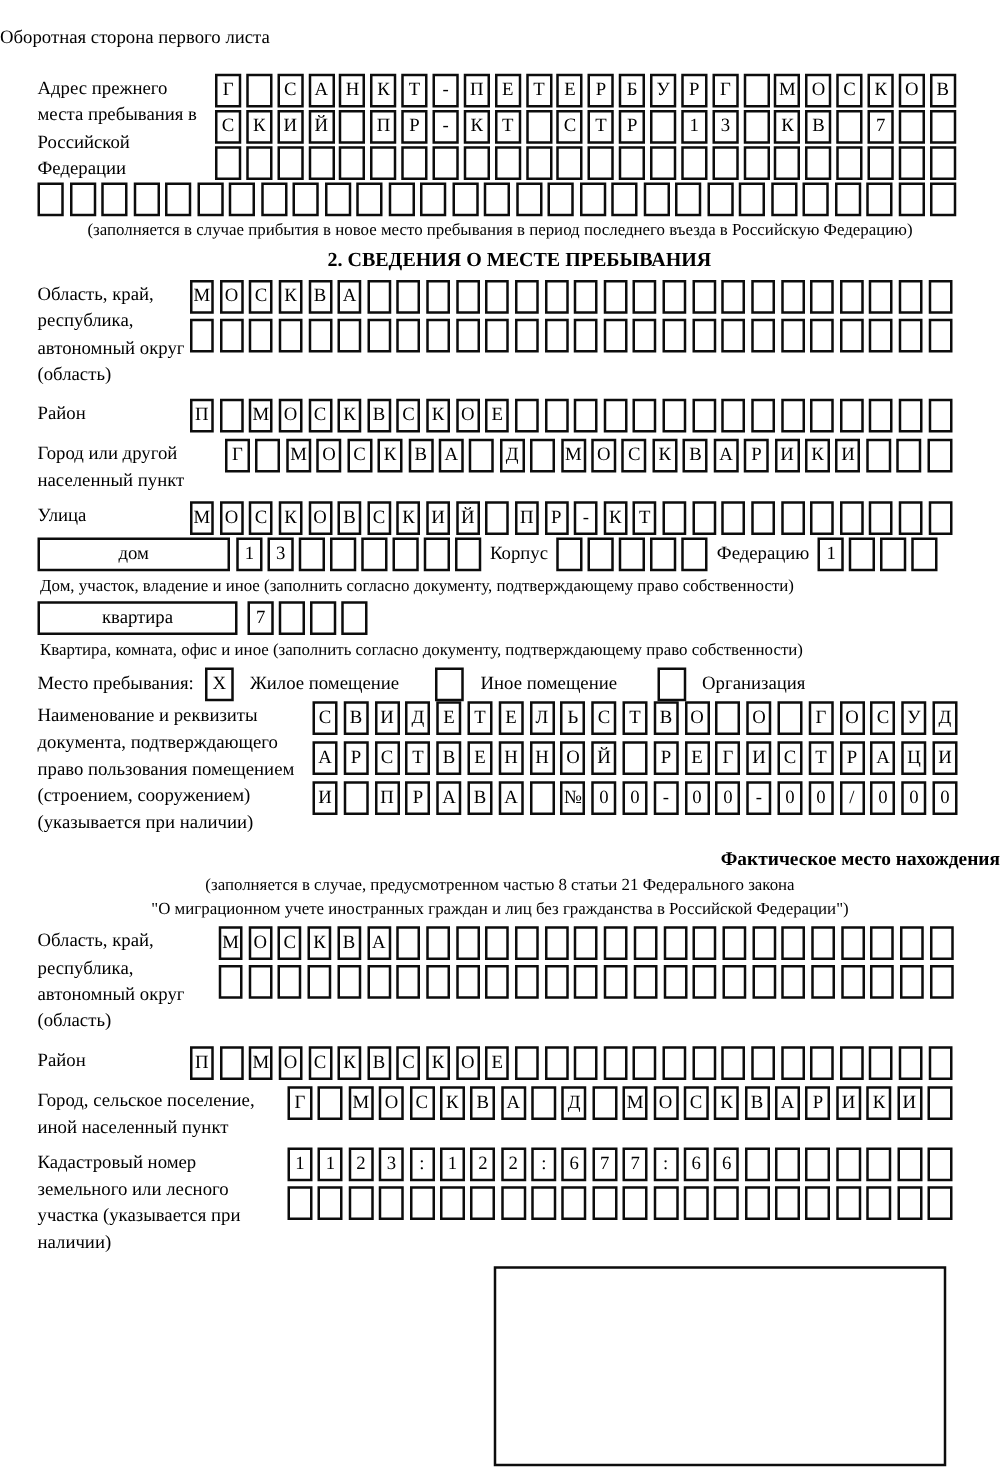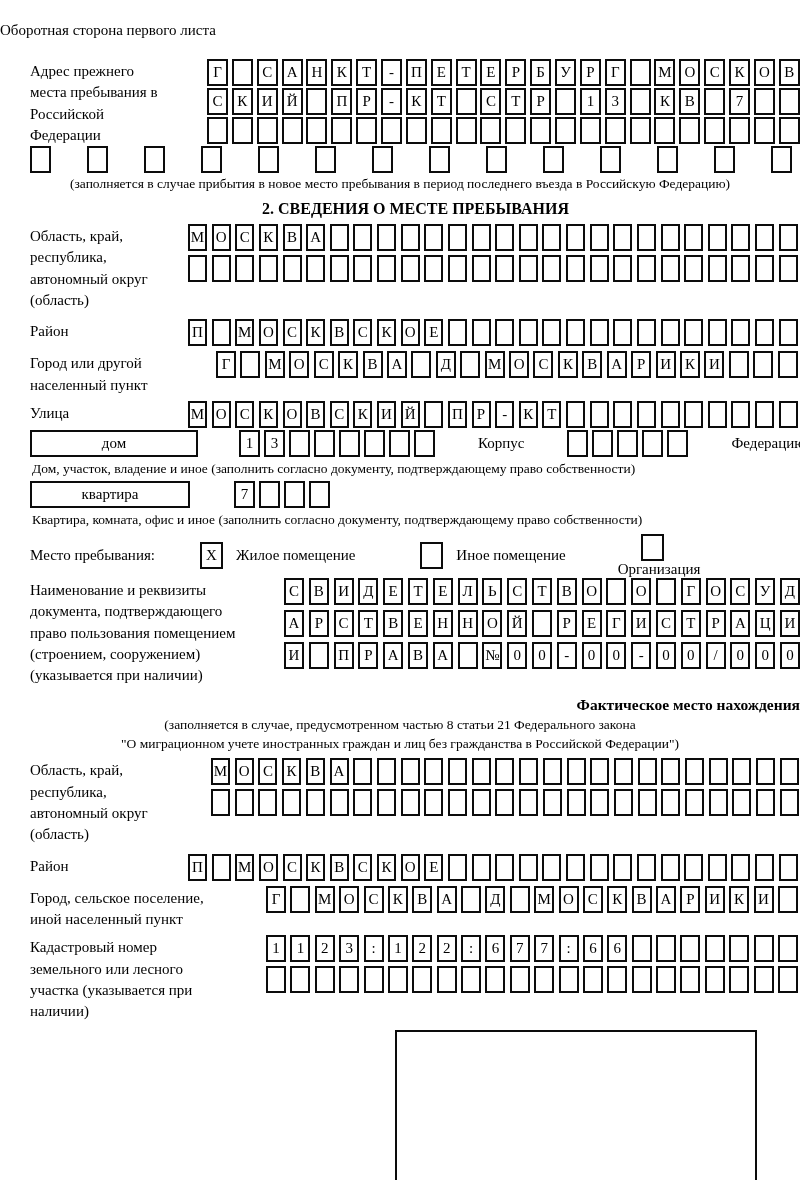--- a/index.html
+++ b/index.html
@@ -1,50 +1,50 @@
 <!DOCTYPE html>
 <html><head>
 <meta charset="utf-8">
 <style>
   * { box-sizing: border-box; margin: 0; padding: 0; }
   html,body { width: 800px; height: 1180px; background: #ffffff; color: #000;
     font-family: "Liberation Serif", "DejaVu Serif", serif; overflow: hidden; }
   .header-note { text-align: left; padding: 22px 62px 0 0; font-size: 15px; }
   .flex { display: flex; }
-  .ml30 { margin-left: 30px; gap: 36px; }
+  .ml30 { margin-left: 30px; }
   .mt2{margin-top:2px}.mt4{margin-top:4px}.mt5{margin-top:5px}
   .mt6{margin-top:6px}.mt8{margin-top:8px}.mt10{}.mt20{margin-top:20px}
   .label { font-size: 15px; line-height: 1.42; padding-top: 2px; }
   .w142{width:142px}.w122{width:122px}.w150{width:150px}.w220{width:220px}
   .w145{width:145px}.w200{width:200px}
   .cells { display: flex; justify-content: space-between; }
   .cell { width: 21px; height: 27px; border: 2px solid #0c0c0c; flex: none;
     display: flex; align-items: center; justify-content: center;
     font-size: 15px; background: #fff; }
   .cw19 .cell { width: 19px; } .cw20 .cell { width: 20px; }
   .W593{width:593px}.W735{width:735px}.W610{width:610px}.W582{width:582px}
   .W588{width:588px}.W532{width:532px}.W516{width:516px}
   .gapped { justify-content: flex-start; gap: 4px; }
   .gridcol .cells { margin-bottom: 2px; }
   .gridcol26 .cells { margin-bottom: 4px; }
   .docgrid .cells { margin-bottom: 5px; }
   .labelbox { height: 27px; border: 2px solid #0c0c0c; flex: none;
     display: flex; align-items: center; justify-content: center; font-size: 15px; }
-  .lb168{width:168px; margin-right:5px} .lb196{width:160px; margin-right:8px}
+  .lb168{width:154px; margin-right:5px} .lb196{width:160px; margin-right:8px}
   .inline-label { font-size: 15px; margin: 0 7px; align-self: center; }
   .note { font-size: 13.5px; text-align: center; margin-top: 3px; }
   .note-left { font-size: 13.5px; margin: 4px 0 0 32px; }
   .section-title { font-weight: bold; font-size: 16px; text-align: center; margin-top: 8px; margin-left: 31px; }
   .sub-title { font-weight: bold; font-size: 15.5px; text-align: right; margin-top: 10px; }
   .checkbox { width: 23px; height: 27px; border: 2px solid #0c0c0c; flex: none;
     display: flex; align-items: center; justify-content: center; font-size: 15px; }
   .stay-row { align-items: center; font-size: 15px; margin-top: 6px; }
   .opt { display: flex; align-items: center; }
   .opt .checkbox { margin-right: 13px; }
-  .g1 { margin-left: 9px; } .g2 { margin-left: 29px; } .g3 { margin-left: 16px; flex-direction: column; }
+  .g1 { margin-left: 9px; } .g2 { margin-left: 29px; } .g3 { margin-left: 32px; }
   .mark-box { width: 362px; height: 160px; border: 2px solid #0c0c0c; margin: 8px 0 0 395px; }
   .vc { align-items: flex-start; }
 </style>
 </head>
 <body>
 
 <div>
 
   <div class="header-note">Оборотная сторона первого листа</div>
 

